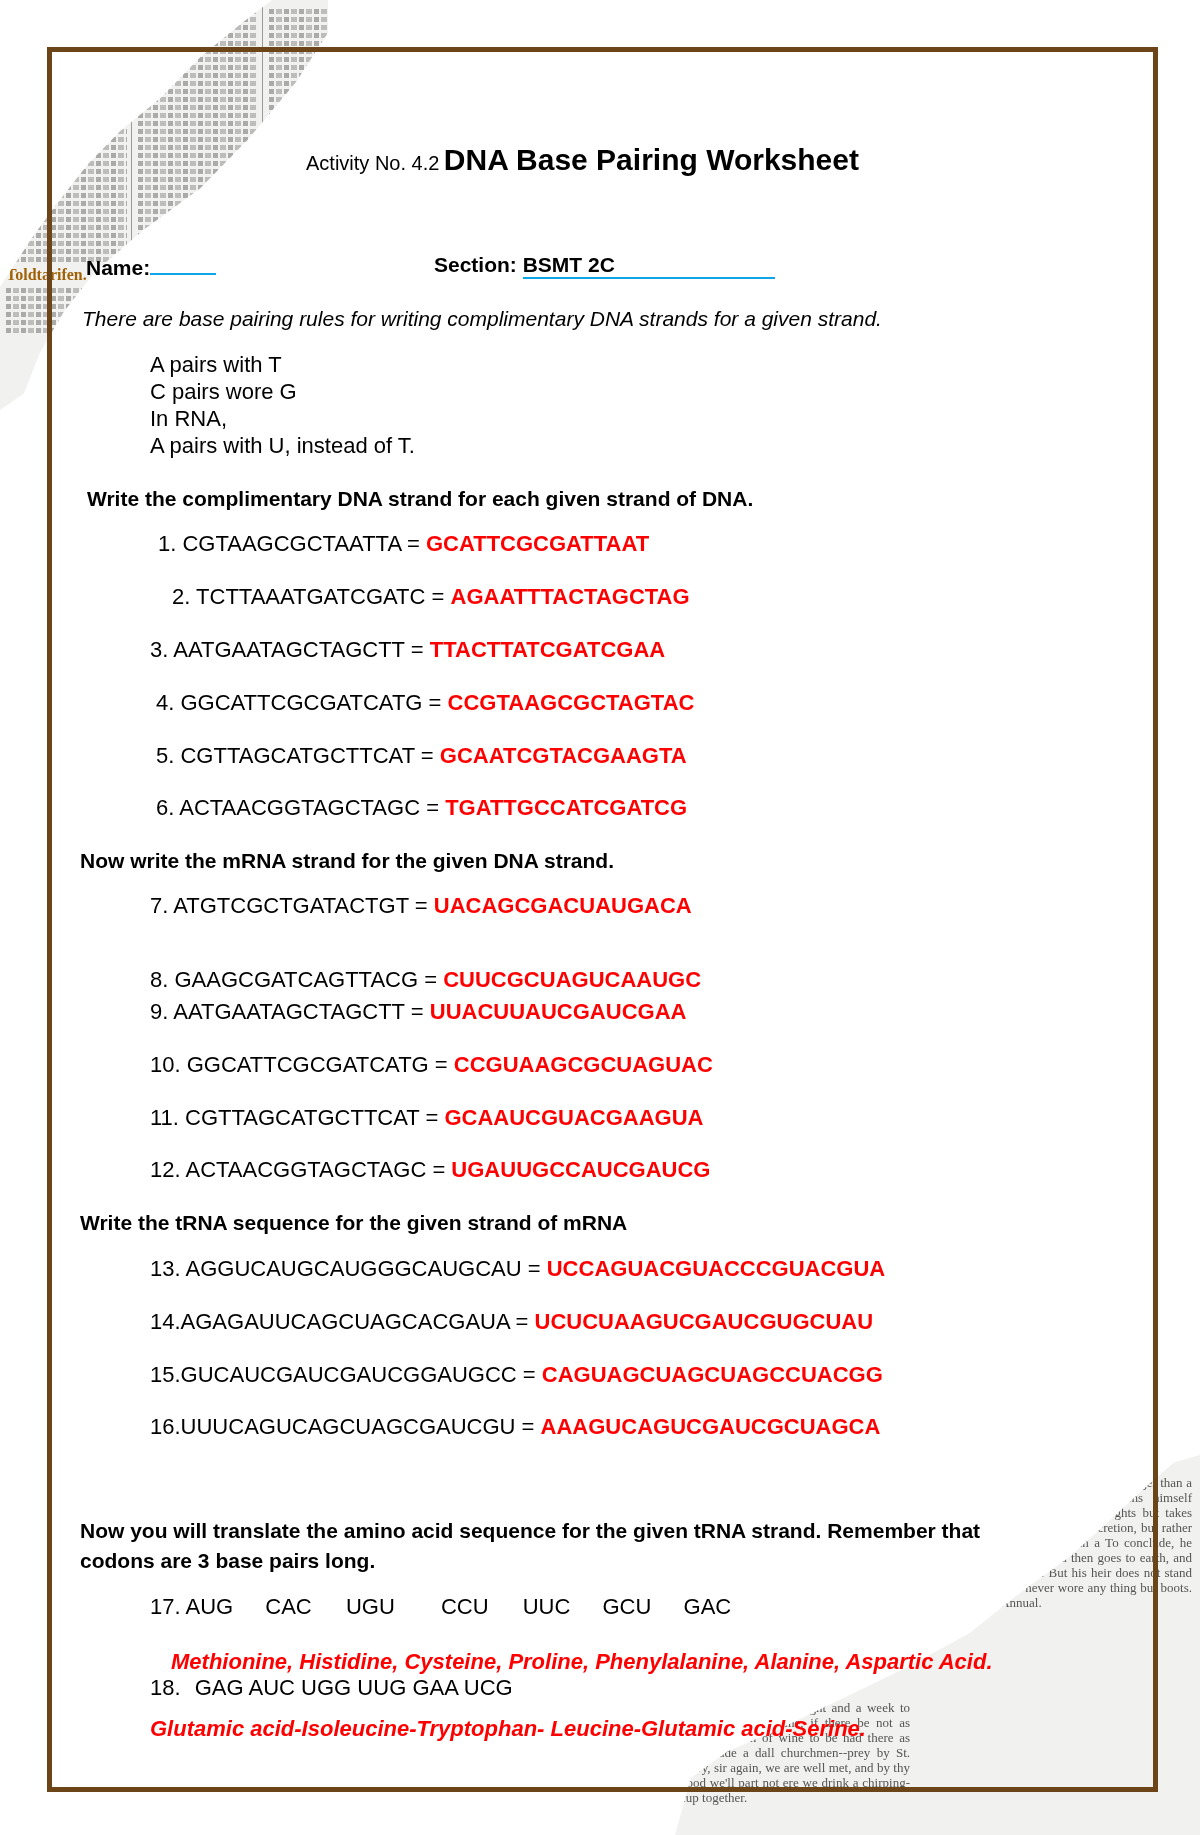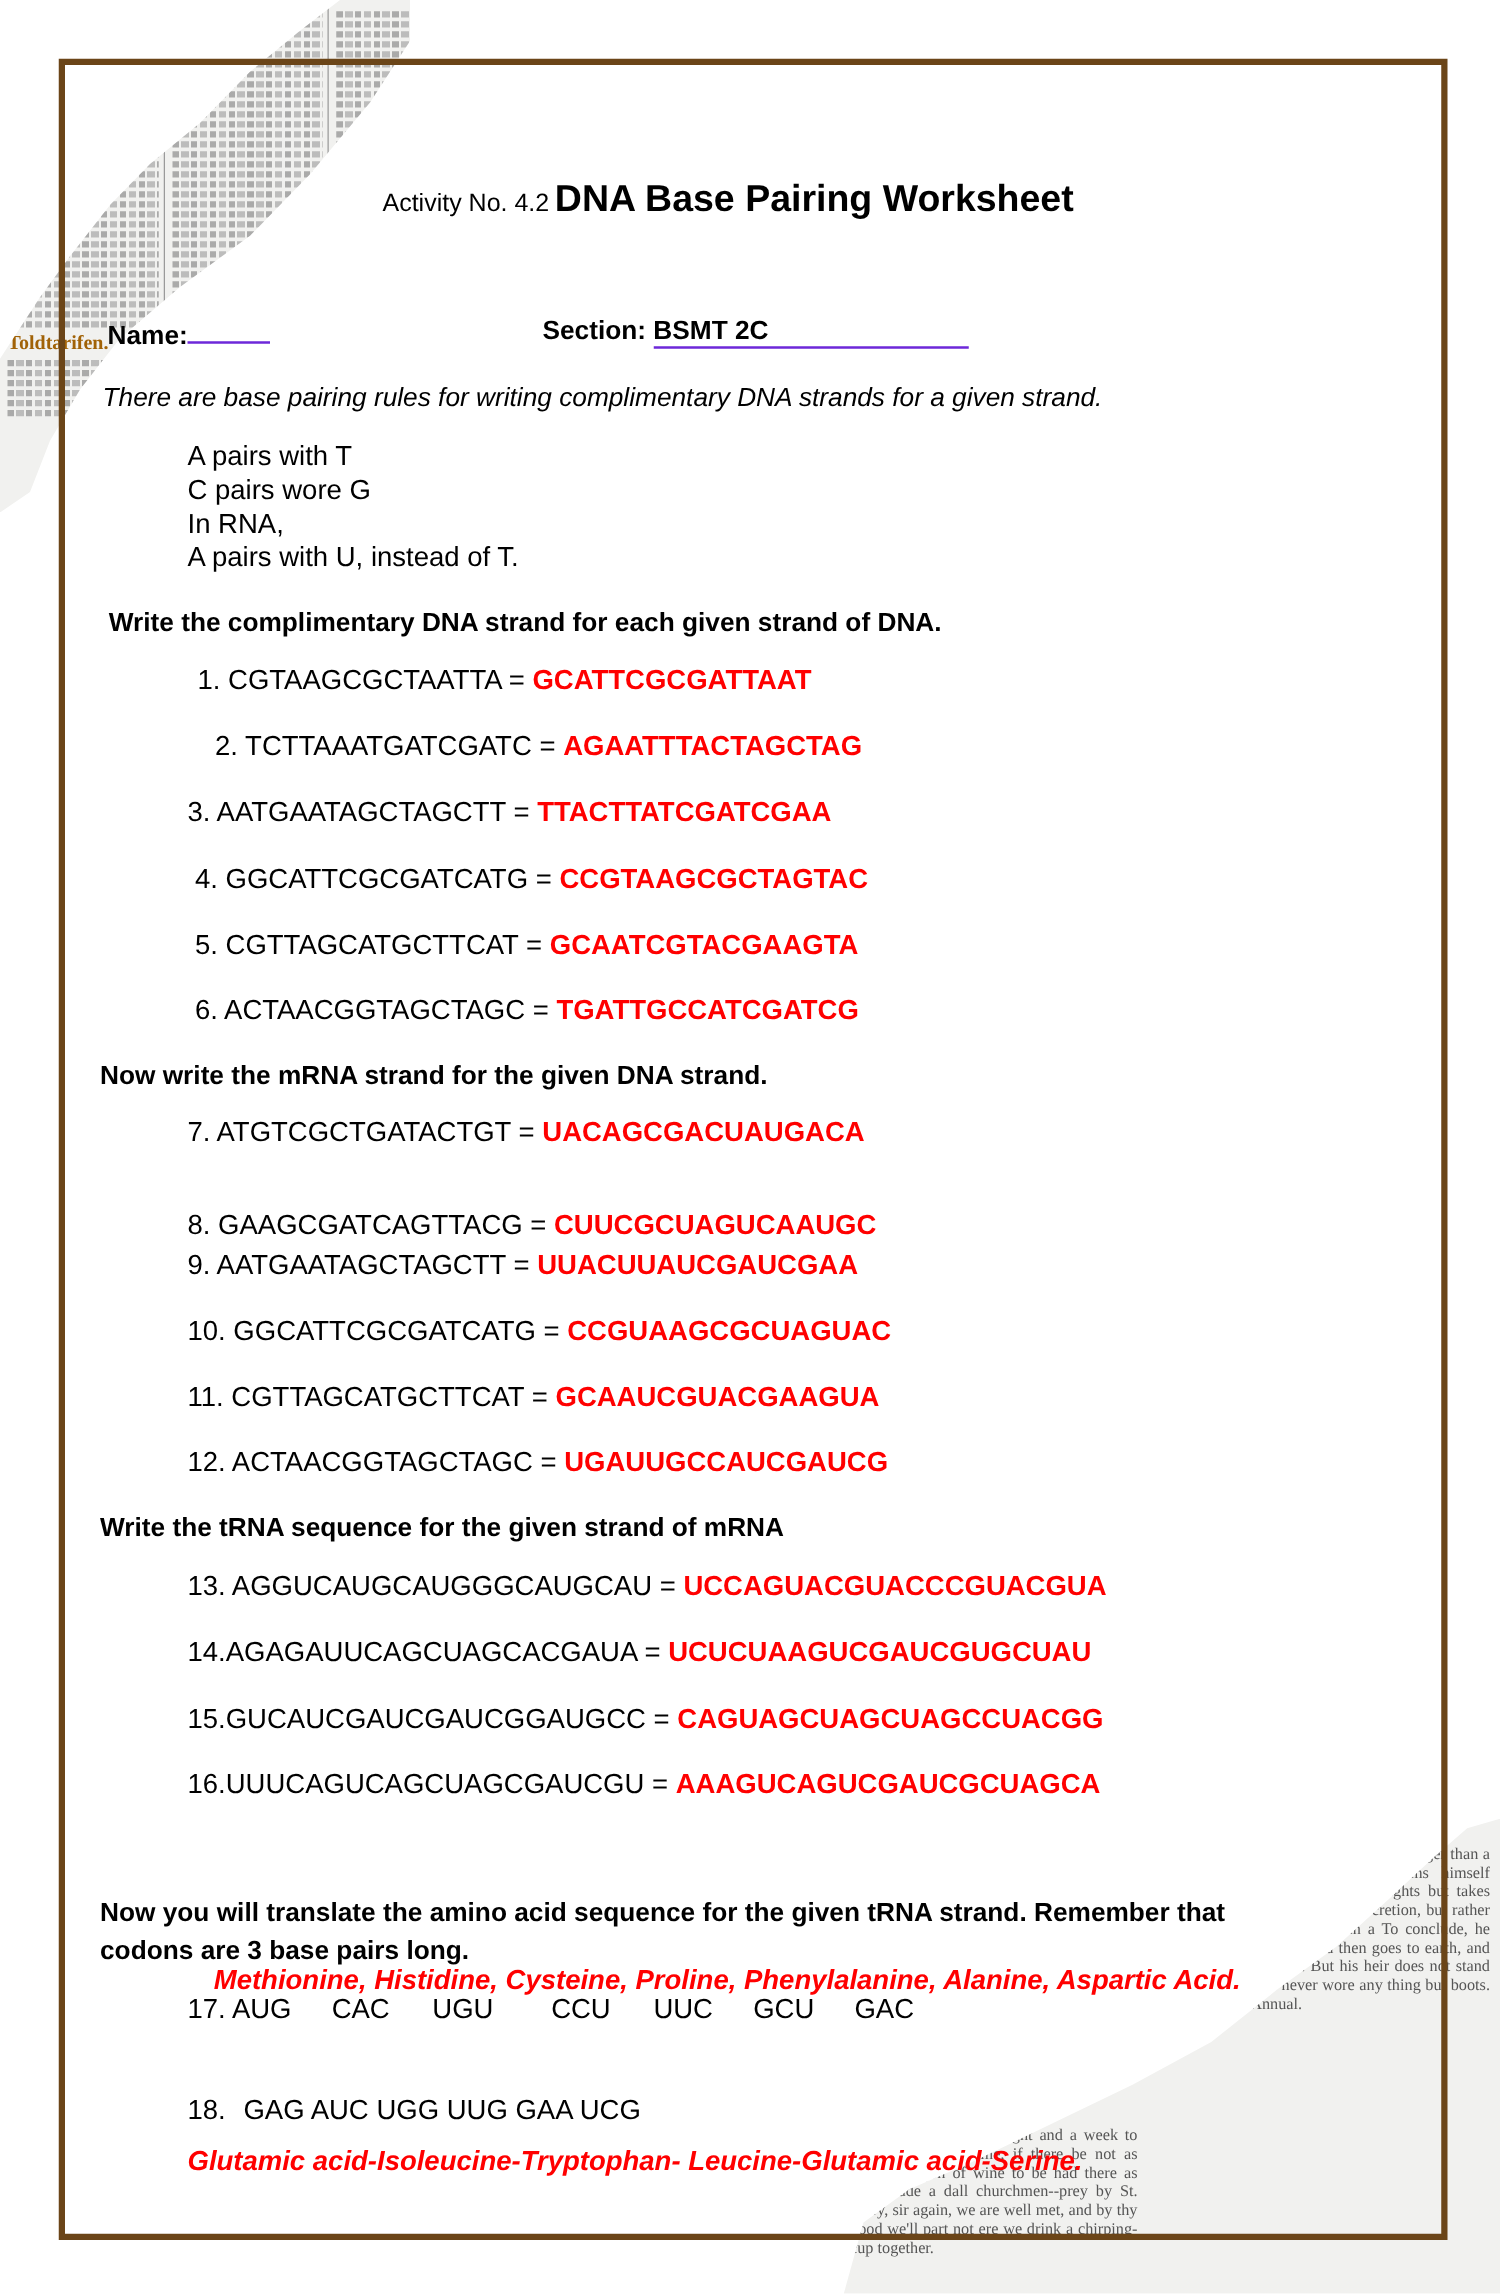--- a/index.html
+++ b/index.html
@@ -33,21 +33,21 @@
     color: #555; text-align: justify;
   }
   .frame {
     position: absolute; left: 47px; top: 47px; width: 1101px; height: 1735px;
     border: 5px solid #6b4518; box-sizing: content-box; pointer-events: none;
   }
   .t { position: absolute; white-space: nowrap; }
   .title-small { font-size: 20px; }
   .title-big { font-size: 30px; font-weight: bold; }
   .label-bold { font-size: 21px; font-weight: bold; }
-  .underline-ext { display: inline-block; border-bottom: 2px solid #6d28d9; }
+  .underline-ext { display: inline-block; border-bottom: 2px solid #0ea5e9; }
   .intro { font-size: 21px; font-style: italic; }
   .rule { font-size: 22px; }
   .head { font-size: 21px; font-weight: bold; }
   .item { font-size: 22px; }
   .ans { color: #ff0000; font-weight: bold; }
   .ans-it { color: #ff0000; font-weight: bold; font-style: italic; font-size: 22px; }
 </style>
 </head>
 <body>
 
@@ -238,21 +238,21 @@
 <div class="t item" style="left:150px; top:1594px; word-spacing:0;">
   <span>17.</span>
   <span style="margin-right:26px;">AUG</span>
   <span style="margin-right:28px;">CAC</span>
   <span style="margin-right:40px;">UGU</span>
   <span style="margin-right:28px;">CCU</span>
   <span style="margin-right:26px;">UUC</span>
   <span style="margin-right:26px;">GCU</span>
   <span>GAC</span>
 </div>
-<div class="t ans-it" style="left:171px; top:1571px;">Methionine, Histidine, Cysteine, Proline, Phenylalanine, Alanine, Aspartic Acid.</div>
+<div class="t ans-it" style="left:171px; top:1649px;">Methionine, Histidine, Cysteine, Proline, Phenylalanine, Alanine, Aspartic Acid.</div>
 
 <div class="t item" style="left:150px; top:1675px;">
   <span style="margin-right:8px;">18.</span>
   <span>GAG</span>
   <span>AUC</span>
   <span>UGG</span>
   <span>UUG</span>
   <span>GAA</span>
   <span>UCG</span>
 </div>

